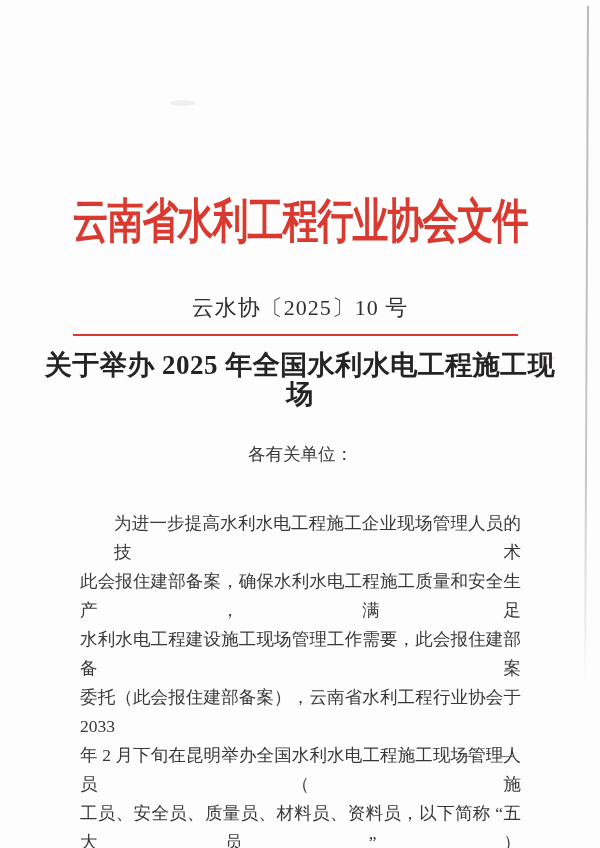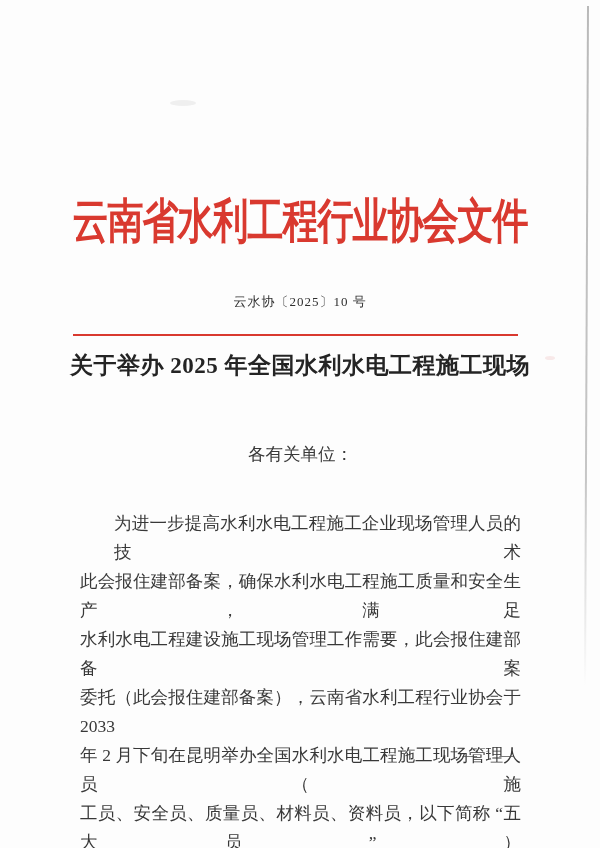--- a/index.html
+++ b/index.html
@@ -39,38 +39,38 @@
     transform: scaleY(1.32);
     transform-origin: center;
     white-space: nowrap;
   }
   .doc-number {
     position: absolute;
     top: 293px;
     left: 0;
     width: 100%;
     text-align: center;
-    font-size: 13px;
+    font-size: 22px;
     color: #2e2e2e;
     letter-spacing: 1px;
   }
   .red-rule {
     position: absolute;
     top: 334px;
     left: 73px;
     width: 445px;
     height: 2px;
   }
   .doc-title {
     position: absolute;
     top: 351px;
     left: 40px;
     width: 520px;
     text-align: center;
-    font-size: 23px;
+    font-size: 27px;
     font-weight: bold;
     line-height: 29px;
     color: #242424;
     letter-spacing: 0.5px;
   }
   .body-text {
     position: absolute;
     top: 440px;
     left: 80px;
     width: 441px;

